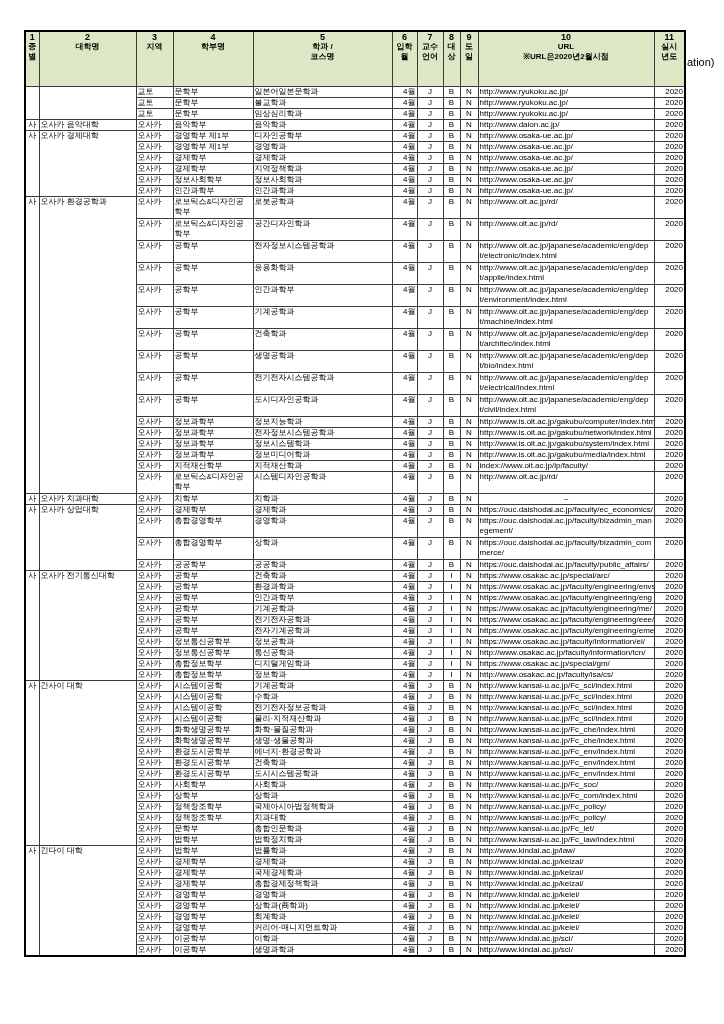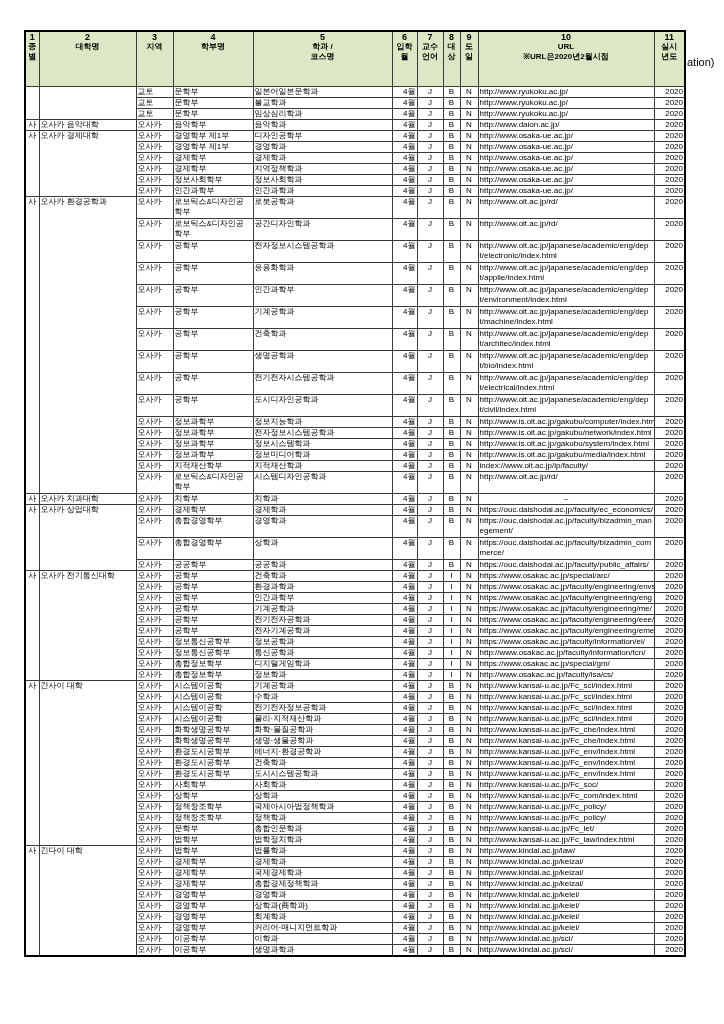--- a/index.html
+++ b/index.html
@@ -708,21 +708,21 @@
           <td class="month">4월</td>
           <td class="mid">J</td>
           <td class="mid">B</td>
           <td class="mid">N</td>
           <td class="url">http://www.kansai-u.ac.jp/Fc_policy/</td>
           <td class="year">2020</td>
         </tr>
         <tr style="height: 11px;">
           <td class="region">오사카</td>
           <td class="faculty">정책창조학부</td>
-          <td class="dept">정책학과</td>
+          <td class="dept">치과대학</td>
           <td class="month">4월</td>
           <td class="mid">J</td>
           <td class="mid">B</td>
           <td class="mid">N</td>
           <td class="url">http://www.kansai-u.ac.jp/Fc_policy/</td>
           <td class="year">2020</td>
         </tr>
         <tr style="height: 11px;">
           <td class="region">오사카</td>
           <td class="faculty">문학부</td>

